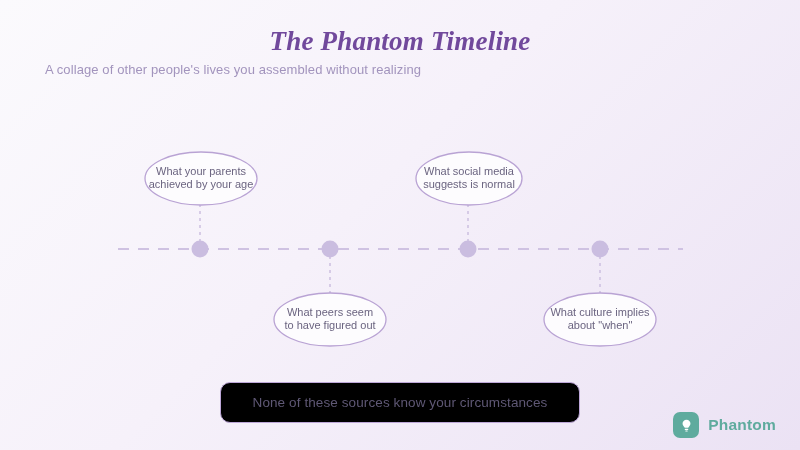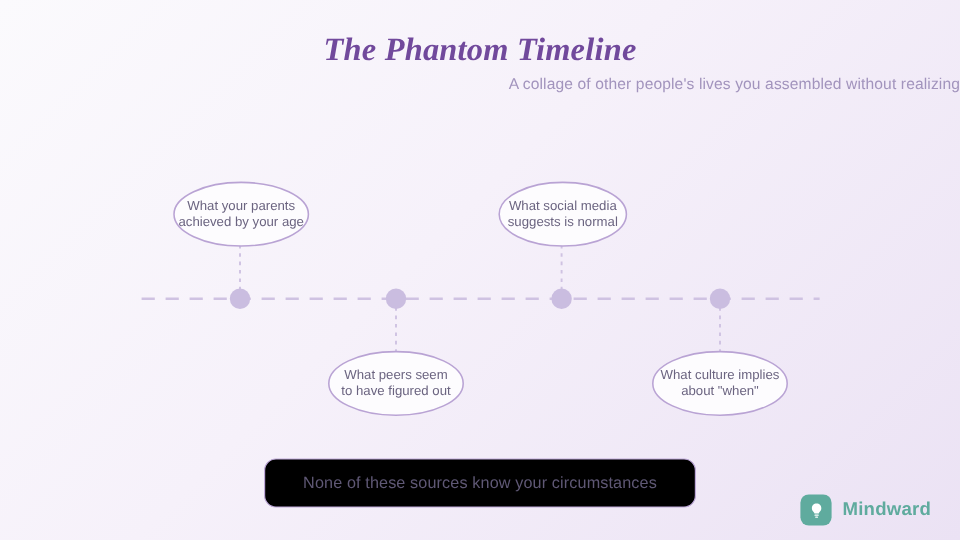--- a/index.html
+++ b/index.html
@@ -36,24 +36,25 @@
     font-size: 27px;
     letter-spacing: .2px;
     color: #71499c;
   }
 
   .subtitle {
     position: absolute;
     top: 62px;
     left: 0;
     width: 800px;
-    text-align: right;
+    text-align: left;
     font-size: 13px;
     color: #a294bd;
     letter-spacing: .1px;
+    padding-left: 45px;
   }
 
   
   #diagram {
     position: absolute;
     inset: 0;
   }
 
   .node-text {
     font-family: "Liberation Sans", sans-serif;
@@ -151,16 +152,16 @@
   </div>
 
   <div class="brand">
     <span class="brand-mark">
       <svg width="15" height="15" viewBox="0 0 24 24" aria-hidden="true">
         <path d="M12 2.6c-3.7 0-6.3 2.8-6.3 6.2 0 2.3 1.2 3.8 2.3 5 .6.7 1 1.2 1.1 1.9h5.8c.1-.7.5-1.2 1.1-1.9 1.1-1.2 2.3-2.7 2.3-5 0-3.4-2.6-6.2-6.3-6.2z" fill="#ffffff"></path>
         <rect x="9.1" y="17.3" width="5.8" height="1.7" rx="0.85" fill="#ffffff"></rect>
         <rect x="10.1" y="20" width="3.8" height="1.6" rx="0.8" fill="#ffffff"></rect>
       </svg>
     </span>
-    <span class="brand-name">Mindward</span>
+    <span class="brand-name">Phantom</span>
   </div>
 
 </div>
 
 </body></html>

